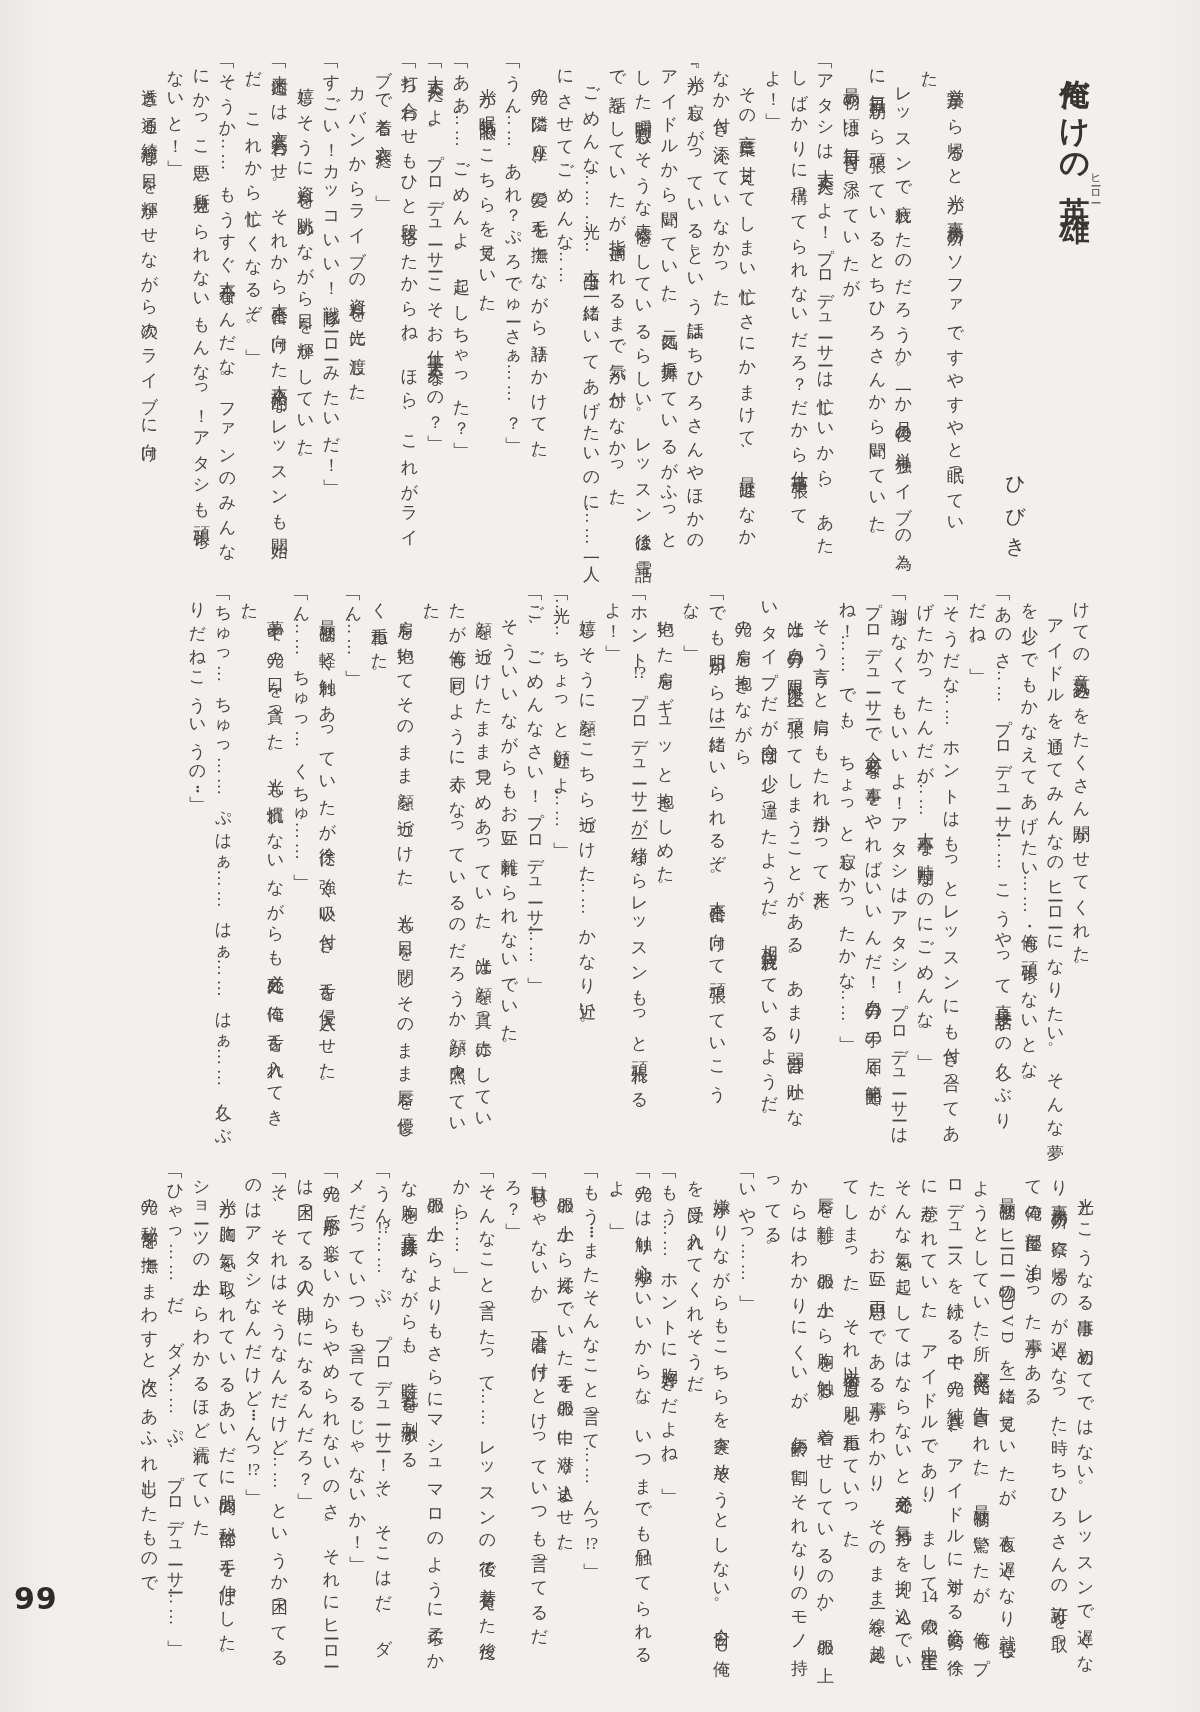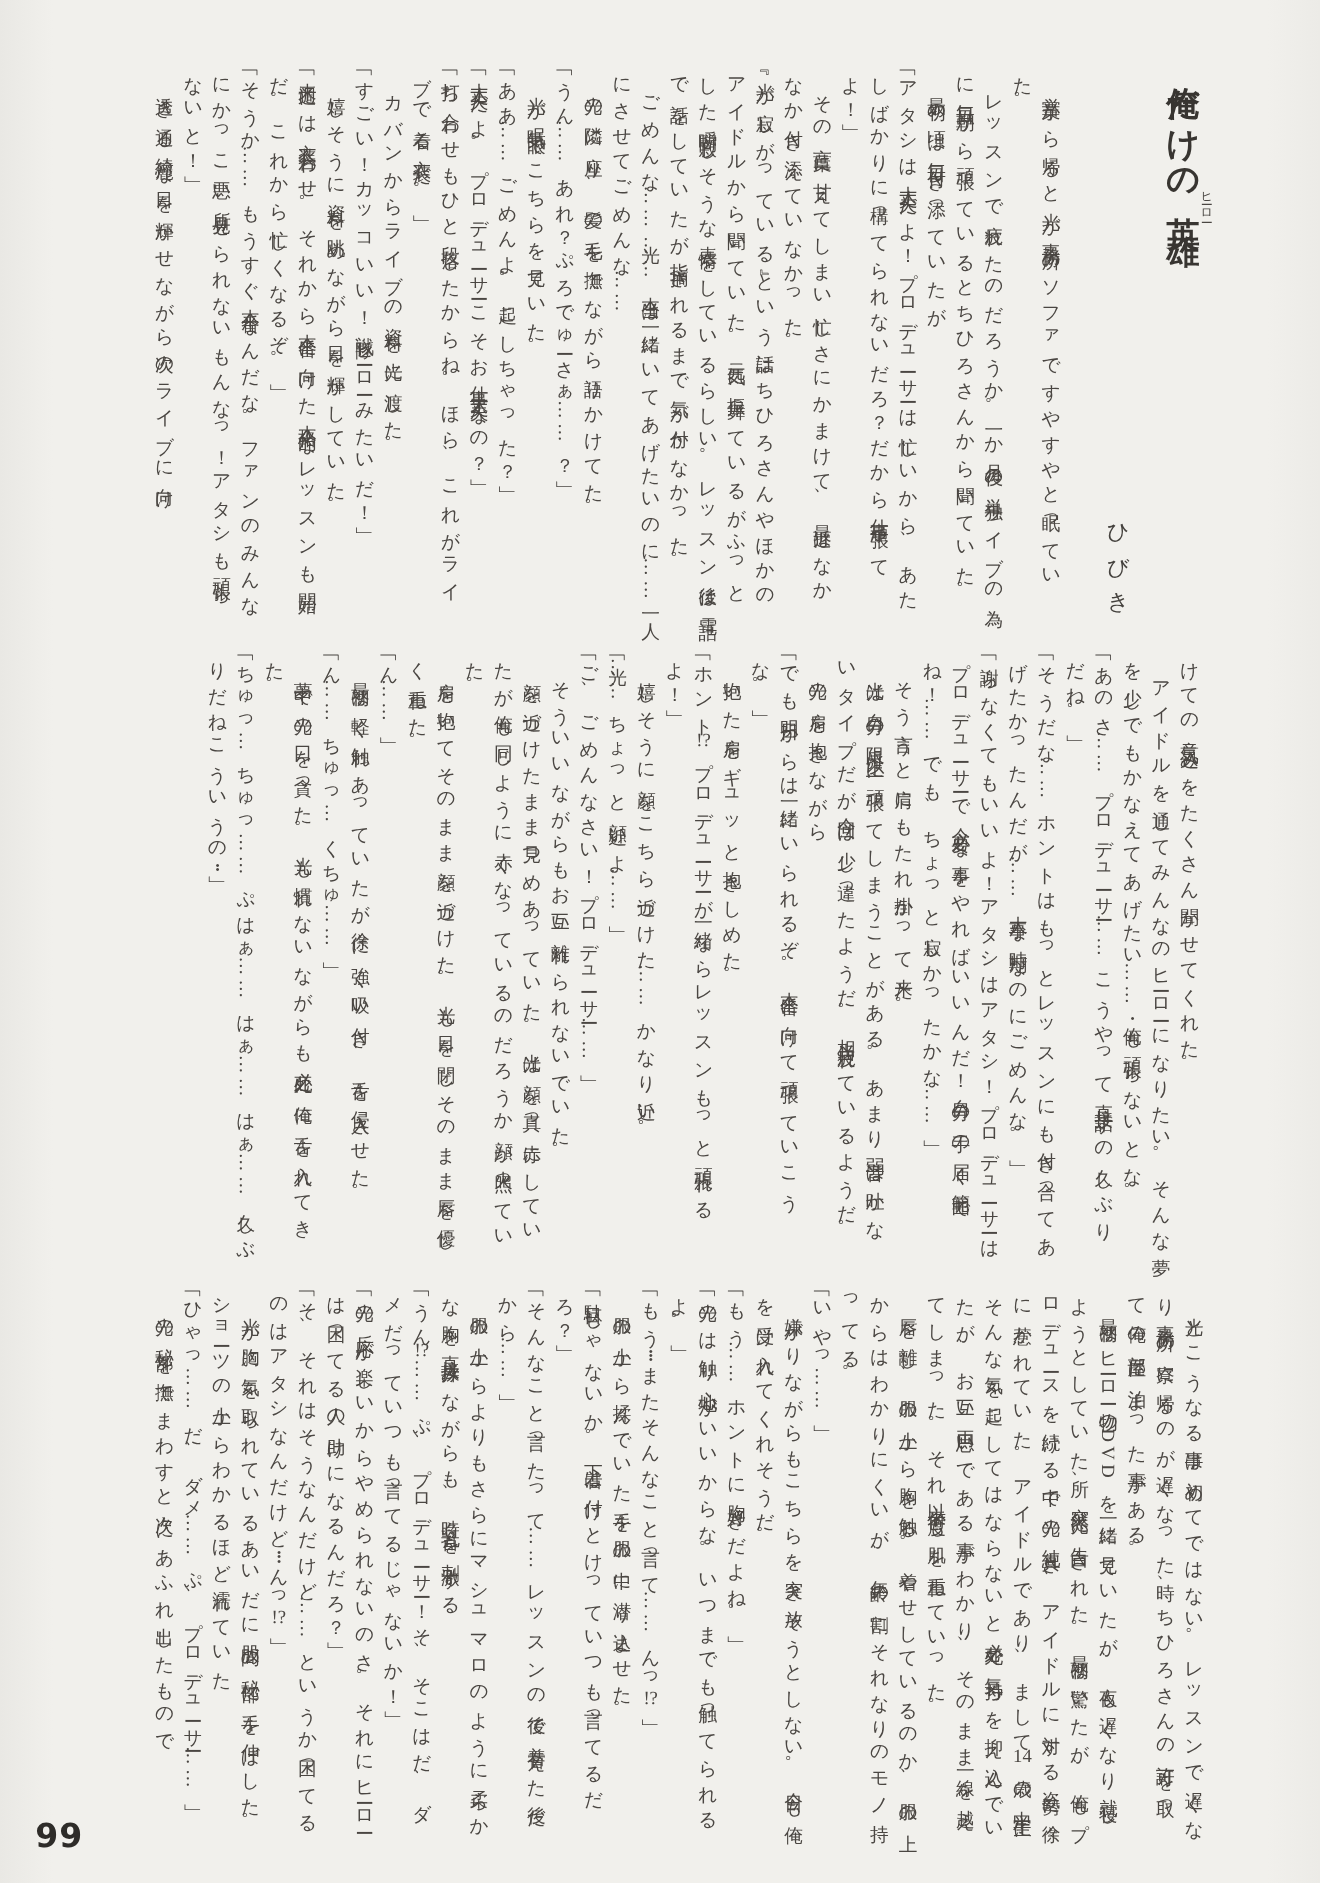--- a/index.html
+++ b/index.html
@@ -57,27 +57,26 @@
     font-size:20px;
     letter-spacing:8px;
     color:#45423e;
   }
   .band1 { top:58px;   left:96px;  width:872px;  height:502px; }
   .band2 { top:590px;  left:104px; width:990px;  height:552px; }
   .band3 { top:1168px; left:56px;  width:1042px; height:502px; }
   .page-number {
     position:absolute;
     left:14px;
-    top:1652px;
+    top:1581px;
     font-family:"DejaVu Sans","Liberation Sans",sans-serif;
     font-weight:bold;
     font-size:30px;
     letter-spacing:1px;
     color:#2e2c29;
-    margin-left:18px;
   }
 </style>
 </head>
 <body>
 
 <div class="page">
 
   <div class="title-block v">
     <span>俺だけの</span><ruby><span>英雄</span><rt>ヒーロー</rt></ruby>
   </div>

